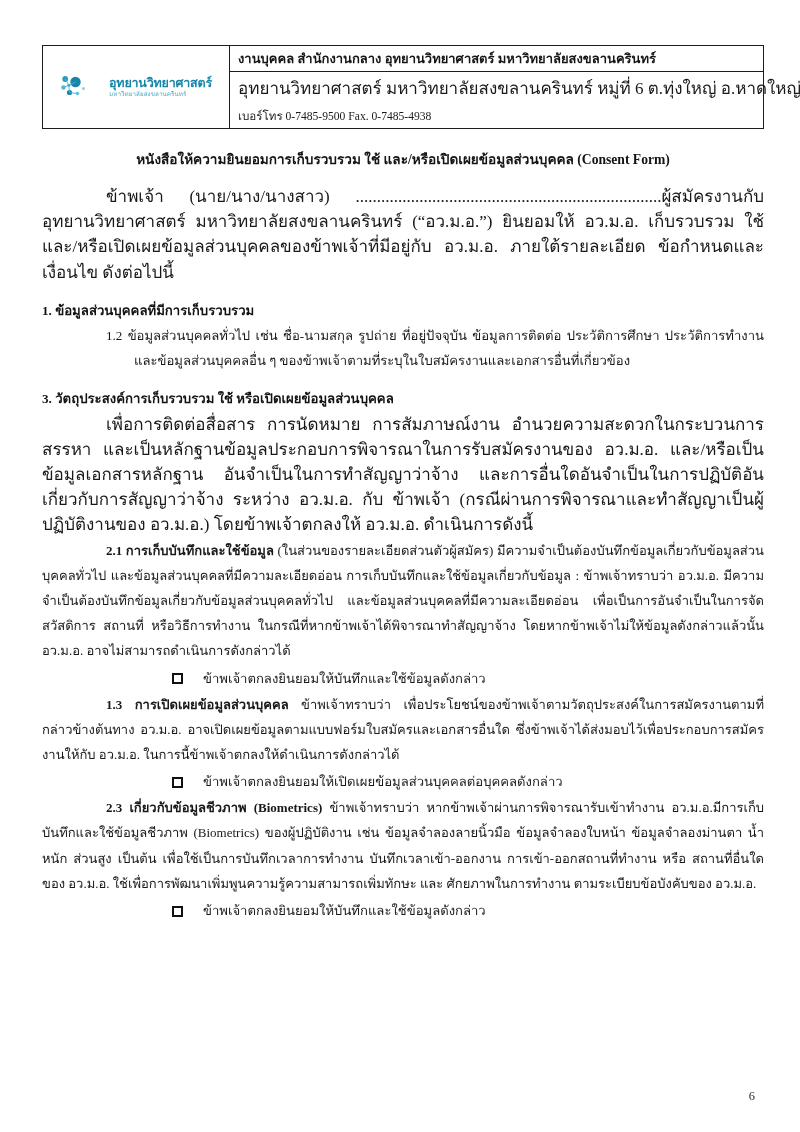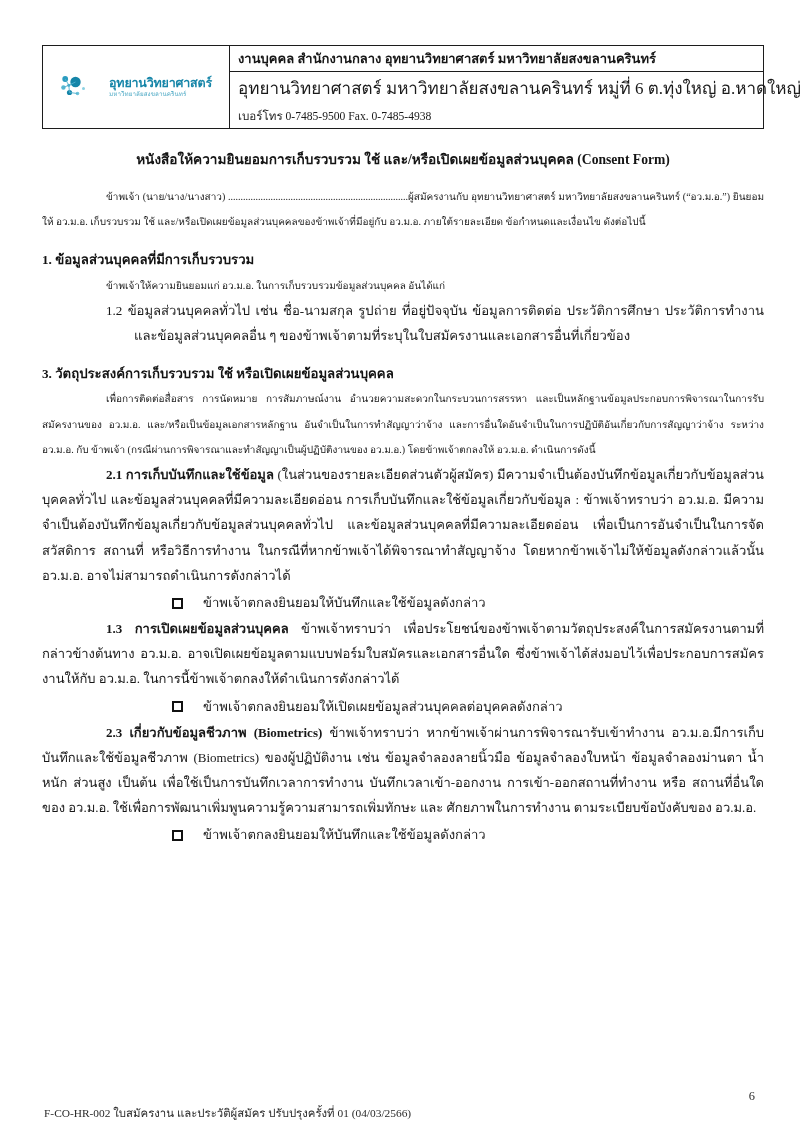--- a/index.html
+++ b/index.html
@@ -119,21 +119,21 @@
 
   
   .body-area {
     position: absolute;
     left: 42px;
     top: 184px;
     width: 722px;
   }
   p.para {
     margin: 0;
-    font-size: 10px;
+    font-size: 17px;
     line-height: 25.2px;
     color: #181818;
     text-align: justify;
     text-justify: inter-word;
   }
   .indent-first { text-indent: 64px; }
   .sec-head {
     margin: 0;
     font-size: 13.2px;
     font-weight: 700;
@@ -253,21 +253,20 @@
   </div>
 
   <div class="body-area">
 
     <p class="para indent-first">ข้าพเจ้า (นาย/นาง/นางสาว) ........................................................................ผู้สมัครงานกับ อุทยานวิทยาศาสตร์ มหาวิทยาลัยสงขลานครินทร์ (“อว.ม.อ.”) ยินยอมให้ อว.ม.อ. เก็บรวบรวม ใช้ และ/หรือเปิดเผยข้อมูลส่วนบุคคลของข้าพเจ้าที่มีอยู่กับ อว.ม.อ. ภายใต้รายละเอียด ข้อกำหนดและเงื่อนไข ดังต่อไปนี้</p>
 
     <div class="gap-md"></div>
 
     <div class="sec-head">1. ข้อมูลส่วนบุคคลที่มีการเก็บรวบรวม</div>
 
-    <p class="para indent-first">ข้าพเจ้าให้ความยินยอมแก่ อว.ม.อ. ในการเก็บรวบรวมข้อมูลส่วนบุคคล อันได้แก่</p>
 
 
     <p class="sub-item hang">1.2 ข้อมูลส่วนบุคคลทั่วไป เช่น ชื่อ-นามสกุล รูปถ่าย ที่อยู่ปัจจุบัน ข้อมูลการติดต่อ ประวัติการศึกษา ประวัติการทำงาน และข้อมูลส่วนบุคคลอื่น ๆ ของข้าพเจ้าตามที่ระบุในใบสมัครงานและเอกสารอื่นที่เกี่ยวข้อง</p>
 
 
     <div class="gap-md"></div>
 
     <div class="sec-head">3. วัตถุประสงค์การเก็บรวบรวม ใช้ หรือเปิดเผยข้อมูลส่วนบุคคล</div>
 
     <p class="para indent-first">เพื่อการติดต่อสื่อสาร การนัดหมาย การสัมภาษณ์งาน อำนวยความสะดวกในกระบวนการสรรหา และเป็นหลักฐานข้อมูลประกอบการพิจารณาในการรับสมัครงานของ อว.ม.อ. และ/หรือเป็นข้อมูลเอกสารหลักฐาน อันจำเป็นในการทำสัญญาว่าจ้าง และการอื่นใดอันจำเป็นในการปฏิบัติอันเกี่ยวกับการสัญญาว่าจ้าง ระหว่าง อว.ม.อ. กับ ข้าพเจ้า (กรณีผ่านการพิจารณาและทำสัญญาเป็นผู้ปฏิบัติงานของ อว.ม.อ.) โดยข้าพเจ้าตกลงให้ อว.ม.อ. ดำเนินการดังนี้</p>
@@ -291,16 +290,15 @@
     <p class="numbered indent">
       <span class="lead">2.3 </span><span class="lead">เกี่ยวกับข้อมูลชีวภาพ (Biometrics)</span><span> ข้าพเจ้าทราบว่า หากข้าพเจ้าผ่านการพิจารณารับเข้าทำงาน อว.ม.อ.มีการเก็บบันทึกและใช้ข้อมูลชีวภาพ (Biometrics) ของผู้ปฏิบัติงาน เช่น ข้อมูลจำลองลายนิ้วมือ ข้อมูลจำลองใบหน้า ข้อมูลจำลองม่านตา น้ำหนัก ส่วนสูง เป็นต้น เพื่อใช้เป็นการบันทึกเวลาการทำงาน บันทึกเวลาเข้า-ออกงาน การเข้า-ออกสถานที่ทำงาน หรือ สถานที่อื่นใด ของ อว.ม.อ. ใช้เพื่อการพัฒนาเพิ่มพูนความรู้ความสามารถเพิ่มทักษะ และ ศักยภาพในการทำงาน ตามระเบียบข้อบังคับของ อว.ม.อ.</span>
     </p>
     <div class="check-row">
       <span class="checkbox"></span>
       <span class="check-label">ข้าพเจ้าตกลงยินยอมให้บันทึกและใช้ข้อมูลดังกล่าว</span>
     </div>
 
   </div>
 
-  <div class="footer-code">F-CO-HR-002 ใบสมัครงาน และประวัติผู้สมัคร ปรับปรุงครั้งที่ 01 (04/03/2566)</div>
   <div class="footer-page">6</div>
 
 </div>
 
 </body></html>

